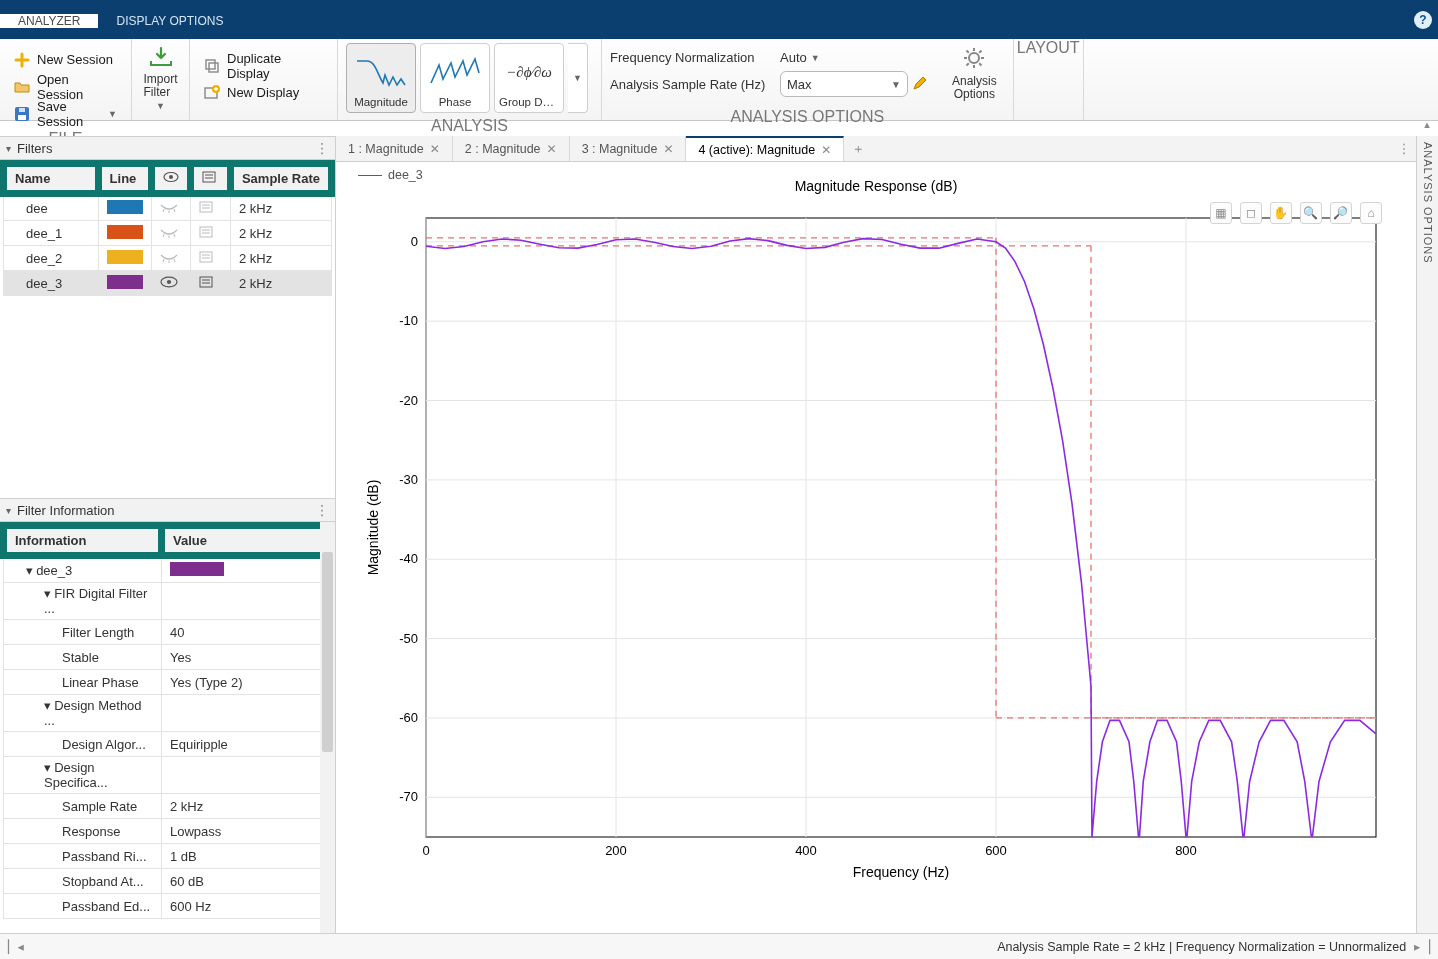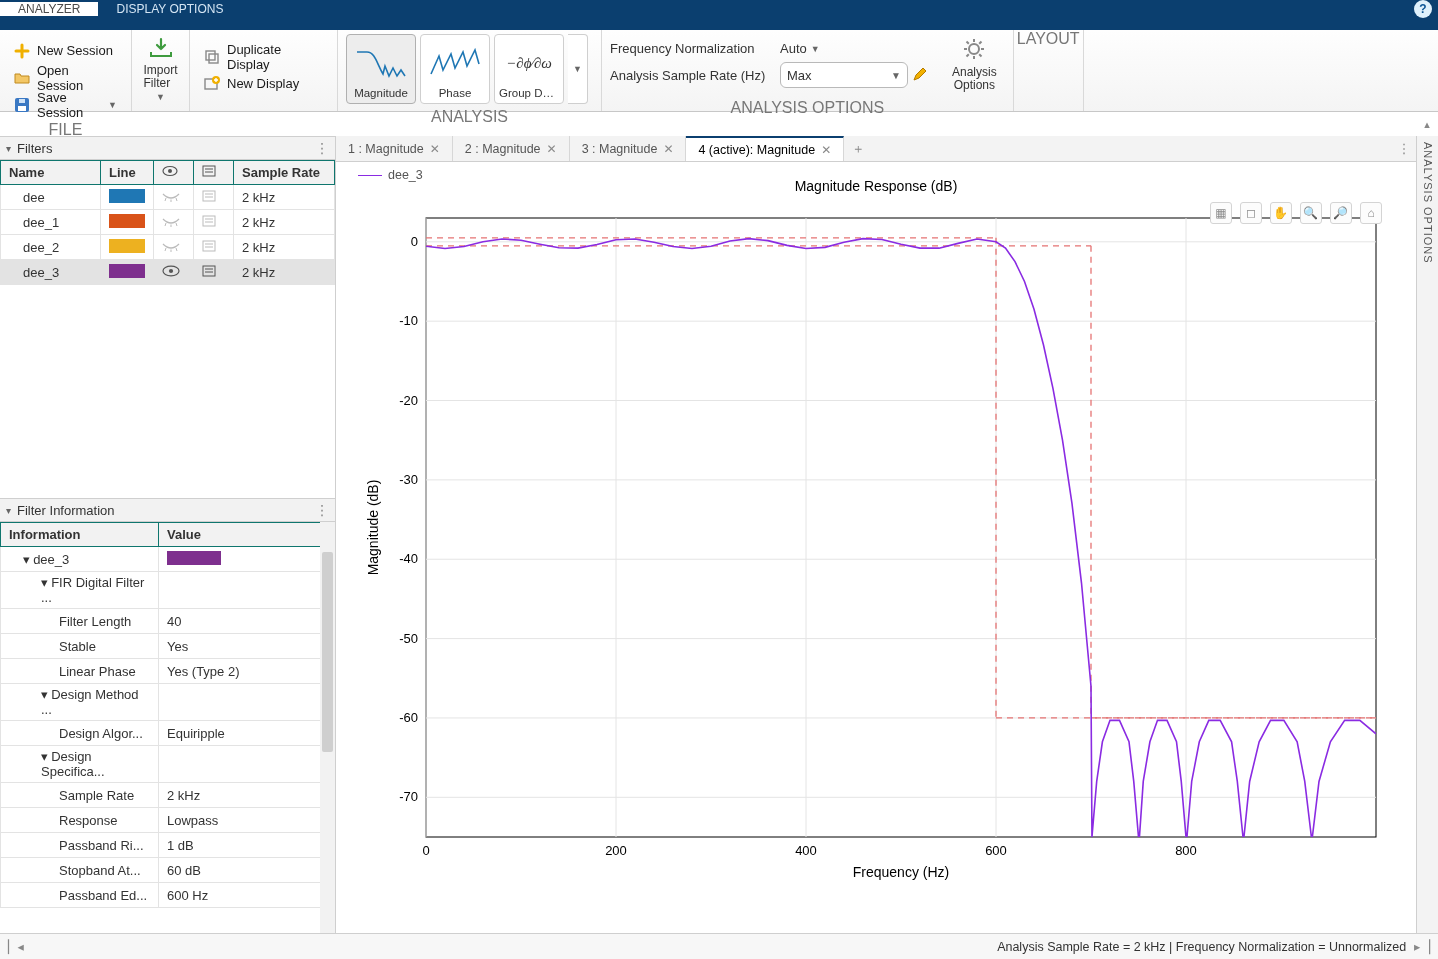--- a/index.html
+++ b/index.html
@@ -1,18 +1,18 @@
 <!DOCTYPE html>
 <html><head>
 <meta charset="utf-8">
 <style>
   *{box-sizing:border-box;margin:0;padding:0;font-family:"Segoe UI","Helvetica Neue",Arial,sans-serif;}
   html,body{width:1438px;height:959px;background:#fff;overflow:hidden;font-size:13px;color:#333;}
   
-  .tabstrip{height:30px;background:#0b3f6f;display:flex;align-items:flex-start;}
+  .tabstrip{height:39px;background:#0b3f6f;display:flex;align-items:center;}
   .tab{padding:0 18px;display:flex;align-items:center;font-size:12px;color:#d4e5f4;cursor:pointer;}
   .tab.active{background:#fff;color:#4a4a4a;border-top:2px solid #0b3f6f;}
   .tab:not(.active){border-top:2px solid transparent;}
   .helpcircle{margin-left:auto;width:30px;display:flex;align-items:center;justify-content:center;}
   .helpbadge{width:18px;height:18px;border-radius:9px;background:#dff0fb;color:#0b5394;display:flex;align-items:center;justify-content:center;font-size:12px;font-weight:bold;}
   
   .ribbon{height:82px;border-bottom:1px solid #c7c7c7;display:flex;align-items:stretch;background:linear-gradient(#fefefe,#f4f4f4);}
   .ribgroup{border-right:1px solid #d9d9d9;display:flex;flex-direction:column;}
   .ribgroup .body{flex:1;display:flex;align-items:center;padding:4px 8px;gap:6px;}
   .ribgroup .label{height:18px;font-size:16px;color:#777;text-align:center;}
@@ -27,21 +27,21 @@
   .drop-caret{width:20px;height:70px;border:1px solid #cfcfcf;border-left:none;border-radius:0 4px 4px 0;display:flex;align-items:center;justify-content:center;cursor:pointer;background:#fff;}
   .kv{display:grid;grid-template-columns:170px 150px;row-gap:6px;align-items:center;font-size:13px;color:#333;}
   .combo{height:26px;border:1px solid #b9b9b9;border-radius:6px;background:#fff;display:flex;align-items:center;padding:0 6px;justify-content:space-between;font-size:13px;gap:36px;}
   .combo .car{font-size:10px;color:#666;}
   
   .leftcol{position:absolute;top:136px;left:0;width:336px;bottom:26px;border-right:1px solid #cfcfcf;display:flex;flex-direction:column;}
   .panelhdr{height:24px;border-top:1px solid #cfcfcf;border-bottom:1px solid #cfcfcf;background:#f2f2f2;display:flex;align-items:center;padding:0 6px;font-size:13px;color:#333;gap:6px;}
   .panelhdr .tri{font-size:10px;color:#666;}
   .panelhdr .more{margin-left:auto;color:#888;font-size:14px;cursor:pointer;}
   .table{width:100%;border-collapse:collapse;font-size:13px;}
-  .table th{background:#f2f2f2;border:1px solid #0f766e;padding:4px 8px;text-align:left;font-weight:bold;white-space:nowrap;}
+  .table th{background:#f2f2f2;border:7px solid #0f766e;padding:4px 8px;text-align:left;font-weight:bold;white-space:nowrap;}
   .table td{border:1px solid #e3e3e3;padding:3px 8px;height:25px;}
   .swatch{width:36px;height:14px;display:inline-block;}
   tr.selected td{background:#e3e3e3;}
   .infotable td,.infotable th{font-size:13px;}
   .ind1{padding-left:22px !important;margin-left:28px;}
   .ind2{padding-left:40px !important;}
   .ind3{padding-left:58px !important;}
   .scroll{overflow:hidden;position:relative;}
   .scrollbar{position:absolute;right:0;top:0;bottom:0;width:15px;background:#f2f2f2;}
   .scrollthumb{position:absolute;left:2px;right:2px;background:#cfcfcf;border-radius:2px;}

